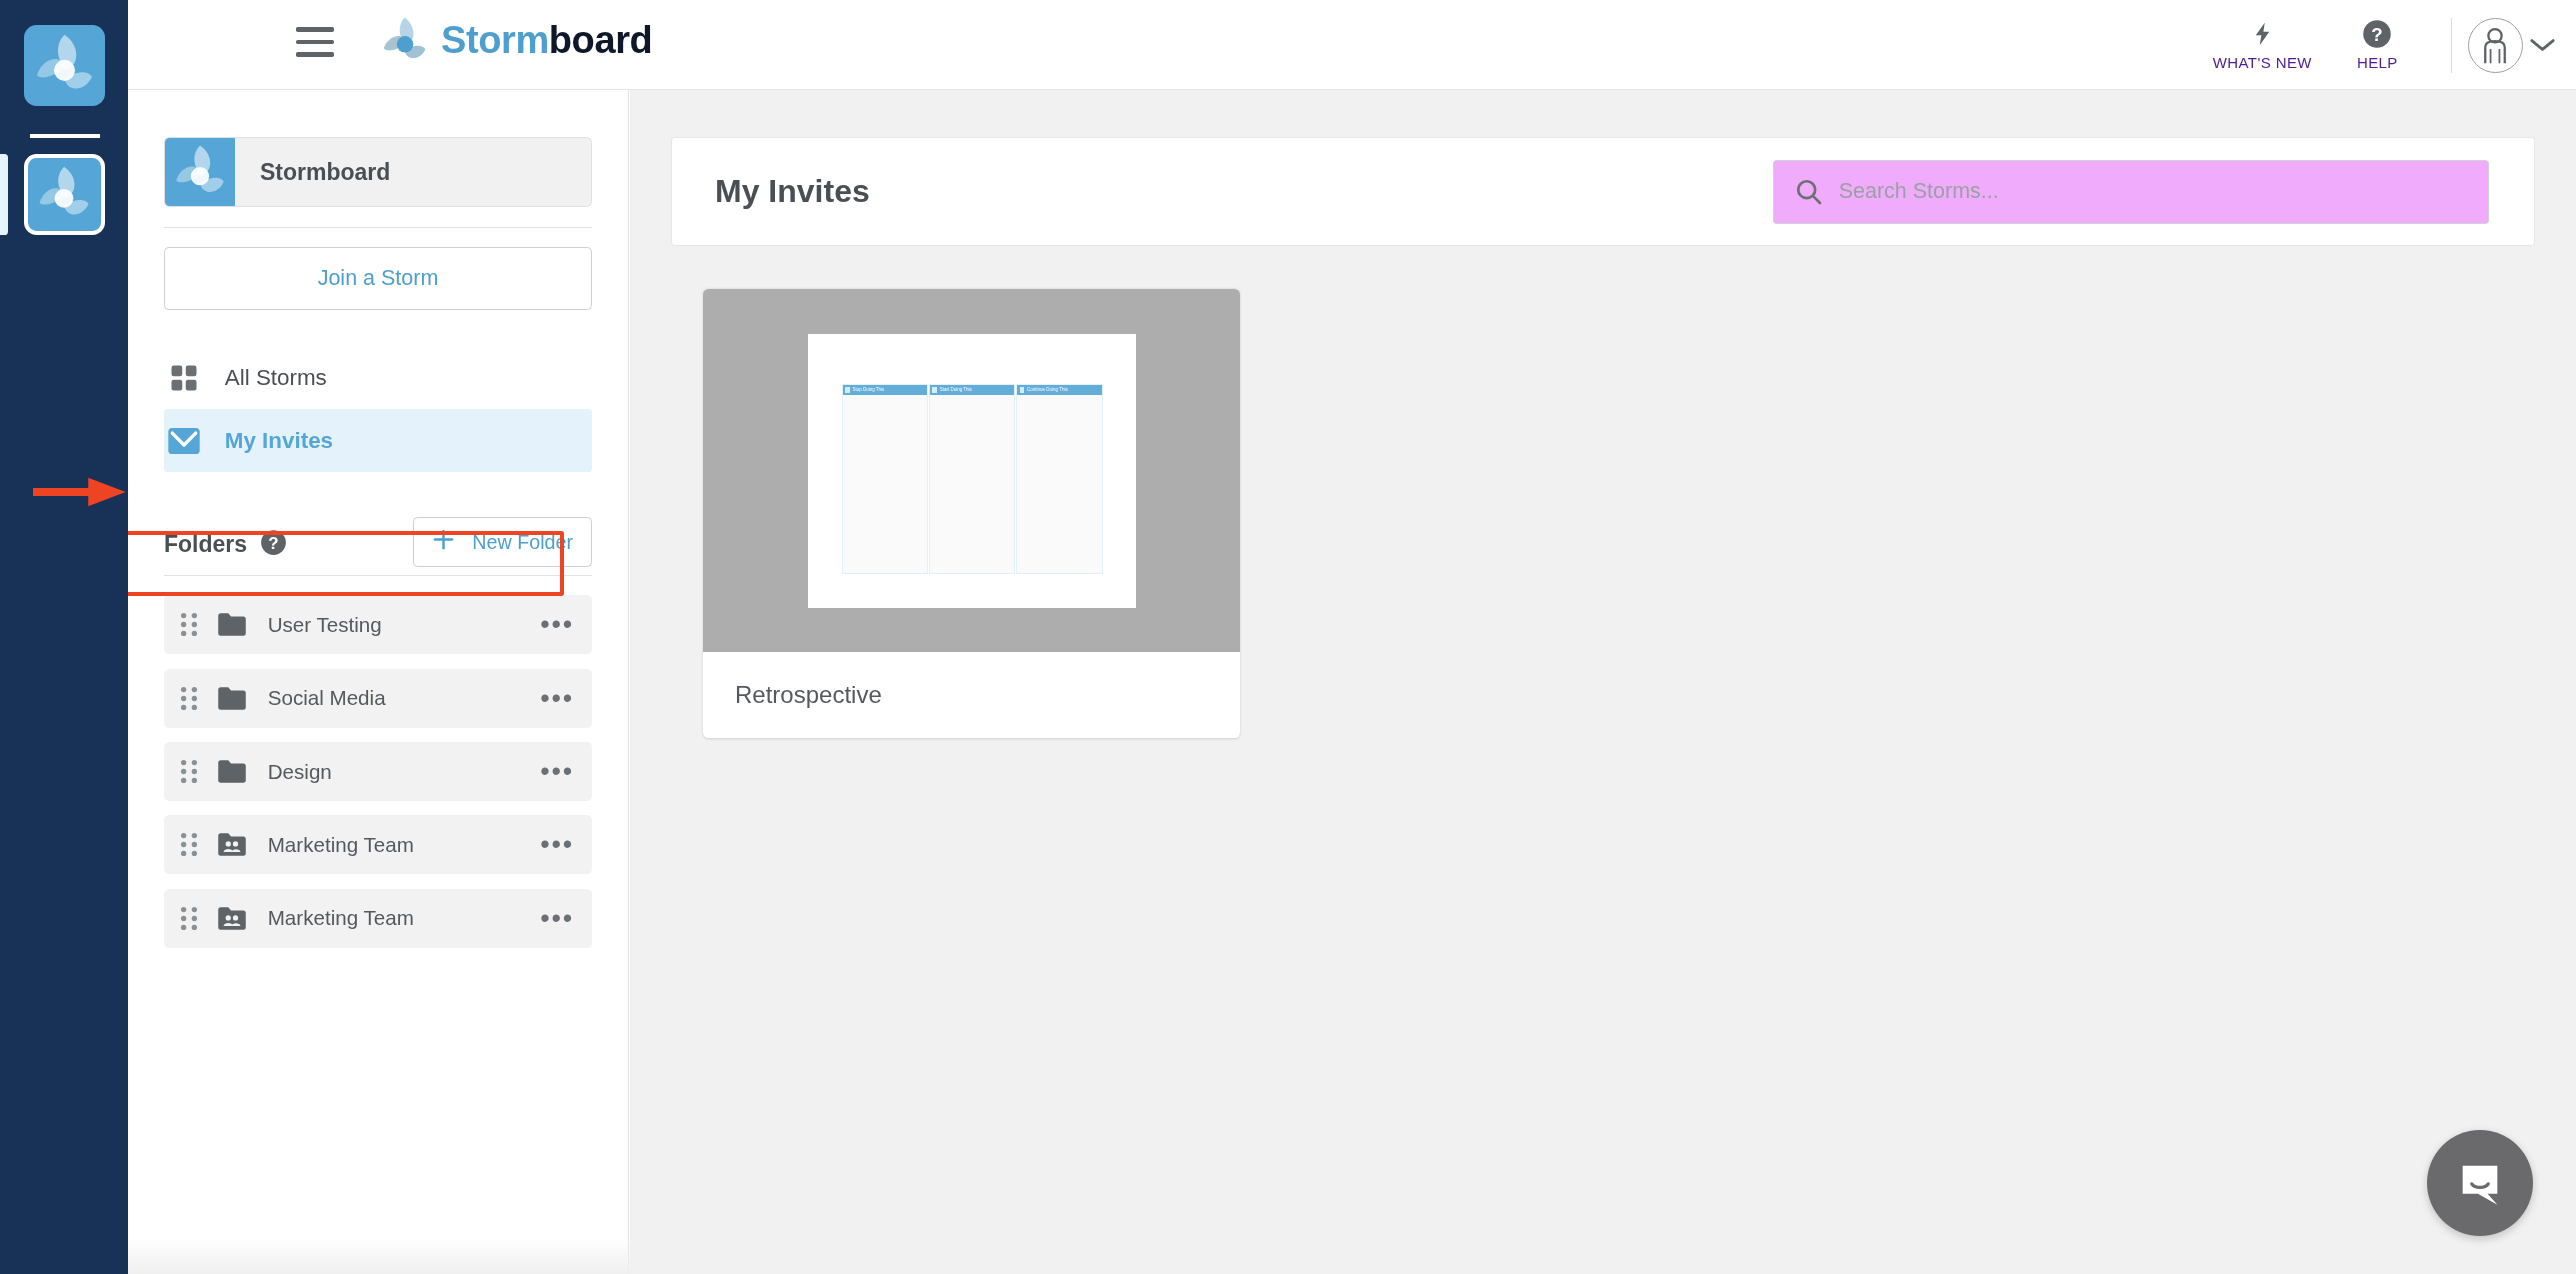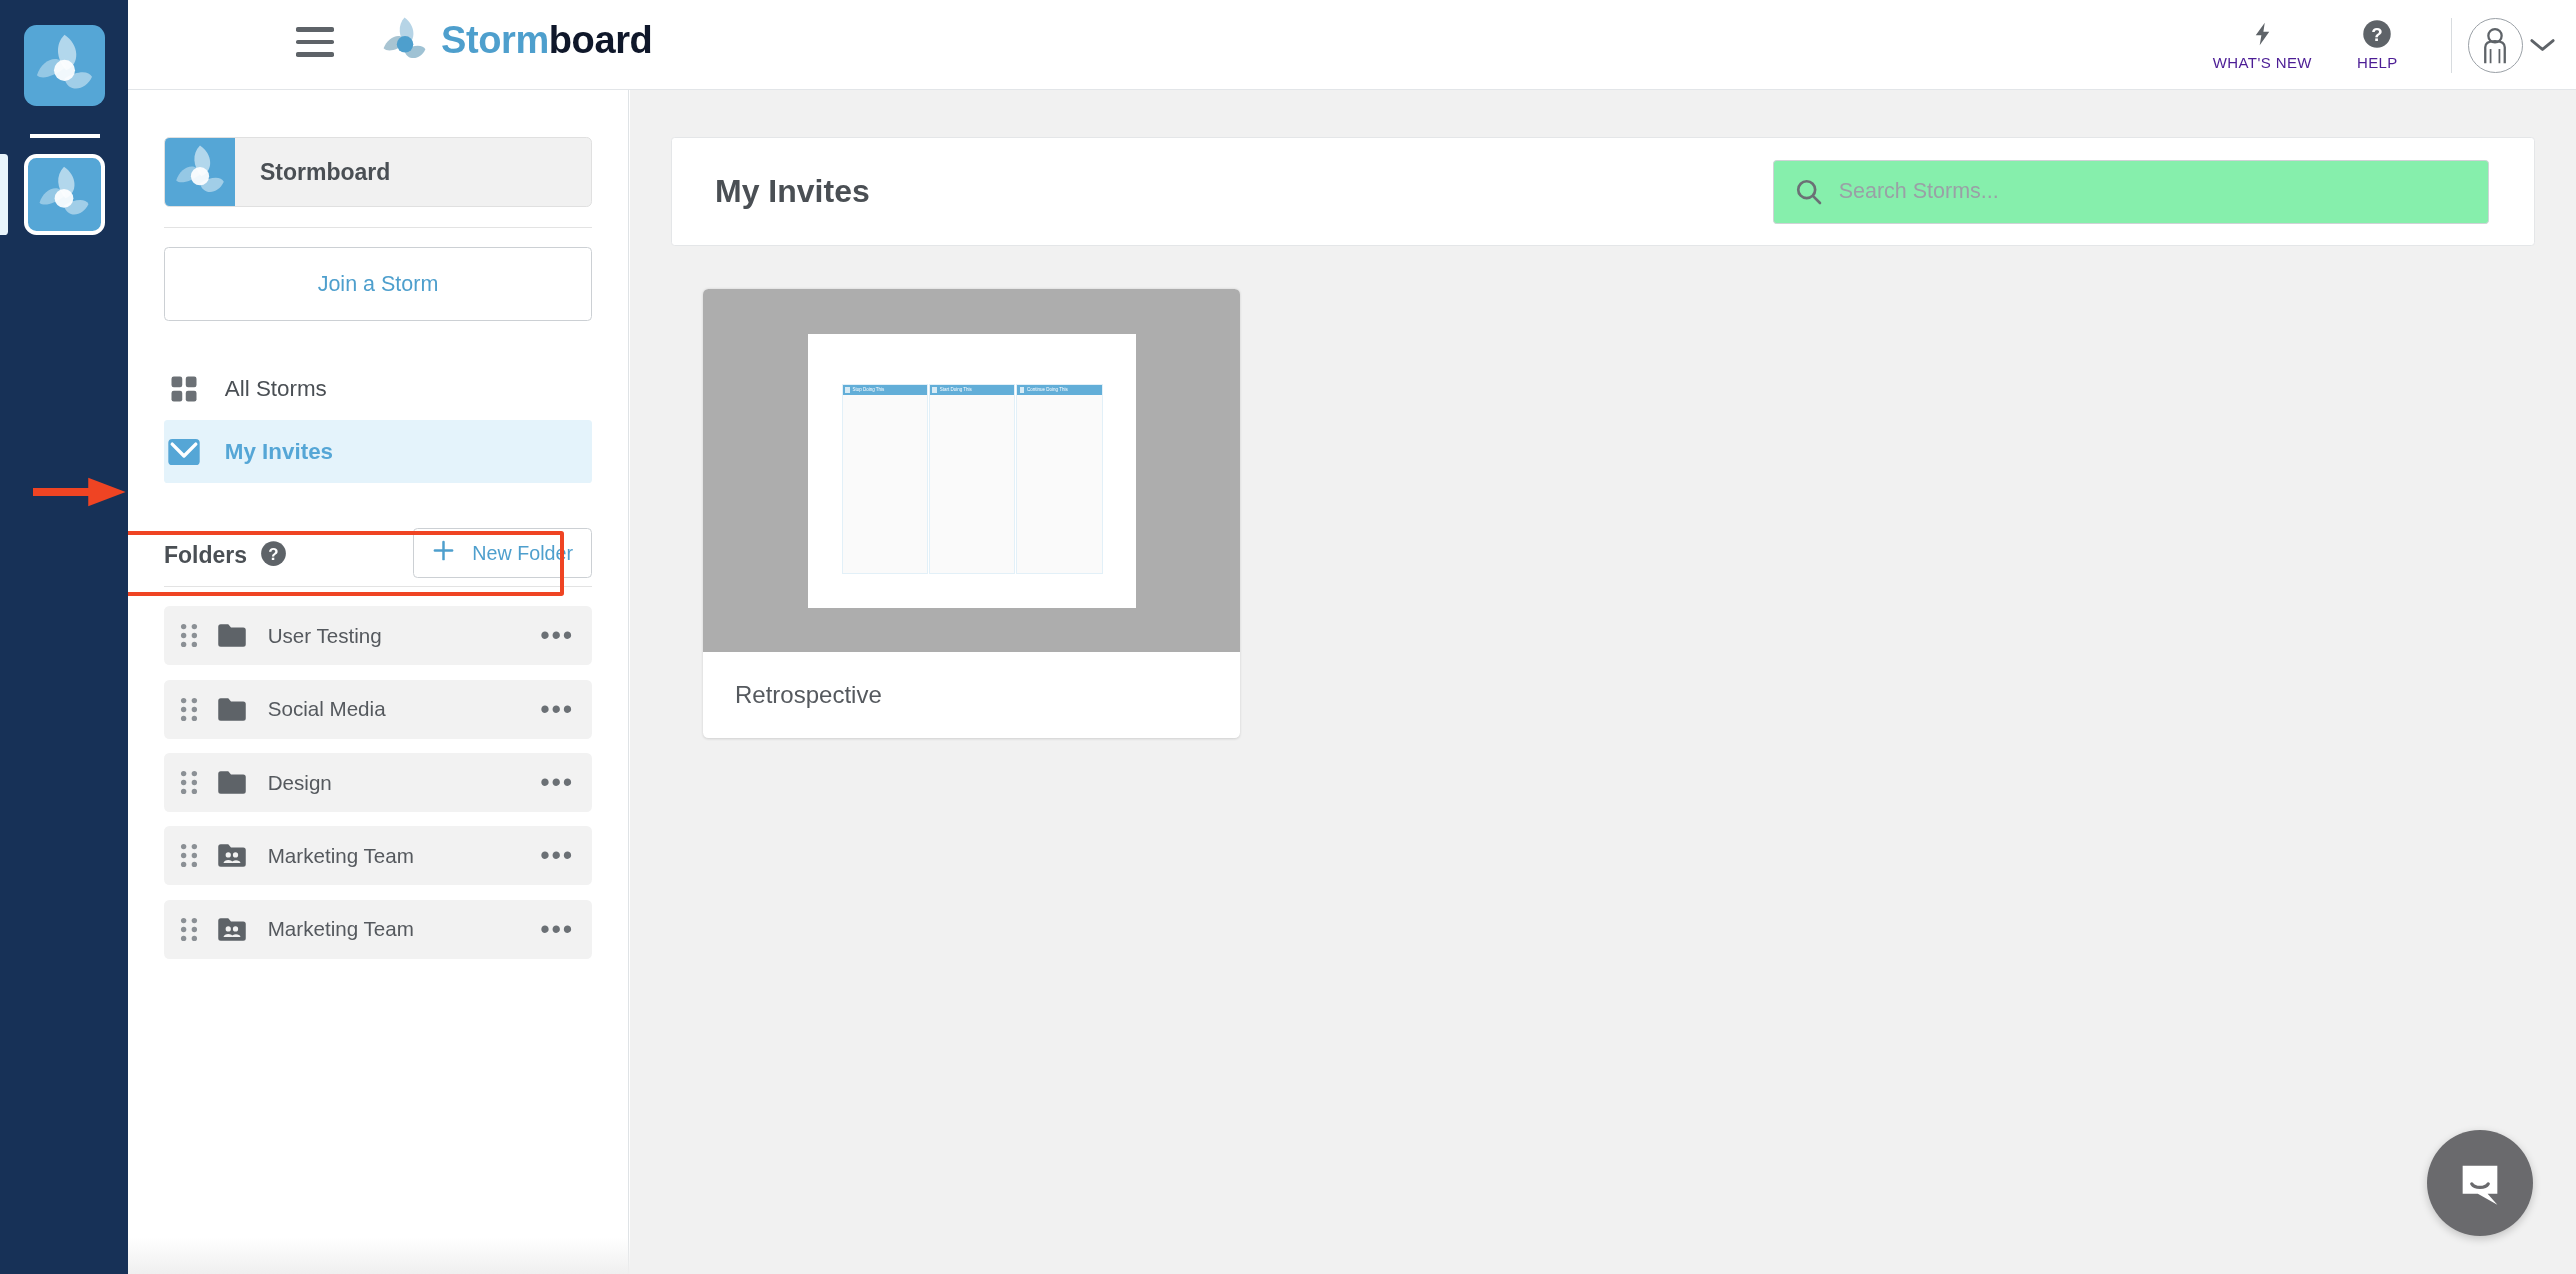--- a/index.html
+++ b/index.html
@@ -128,21 +128,21 @@
     background: #55a6d6;
   }
   .org-name {
     font-size: 23px; font-weight: bold; color: #4a4f54;
     margin-left: 25px;
   }
   .sb-divider {
     height: 0.9px; background: #e3e3e3; margin: 19.7px 0 19.7px;
   }
   .join-btn {
-    height: 74px; background: #ffffff;
+    height: 63px; background: #ffffff;
     border: 0.9px solid #ccd0d4; border-radius: 4.5px;
     display: flex; align-items: center; justify-content: center;
     font-size: 21.5px; color: #4e9fcd; cursor: pointer;
   }
 
   .nav {
     margin-top: 36px;
   }
   .nav-item {
     height: 63px; display: flex; align-items: center;
@@ -221,21 +221,21 @@
     height: 109px; background: #ffffff;
     border: 0.9px solid #e4e6e8; border-radius: 3.6px;
     display: flex; align-items: center; justify-content: space-between;
     padding: 0 45px 0 43px;
   }
   .page-title { font-size: 32px; font-weight: bold; color: #4a4f54; }
   .search-box {
     position: relative;
     width: 716px; height: 64px;
     border: 0.9px solid #cfd3d6; border-radius: 3.6px;
-    background: #86efac;
+    background: #f0abfc;
     display: flex; align-items: center;
   }
   .search-ico { margin-left: 19.7px; width: 29px; height: 29px; }
   .search-inp {
     flex: 1; border: 0; outline: 0;
     font-size: 21.5px; color: #5e6368;
     padding-left: 16px; background: transparent;
     font-family: "Liberation Sans", sans-serif;
   }
   .search-inp::placeholder { color: #9aa0a6; }

